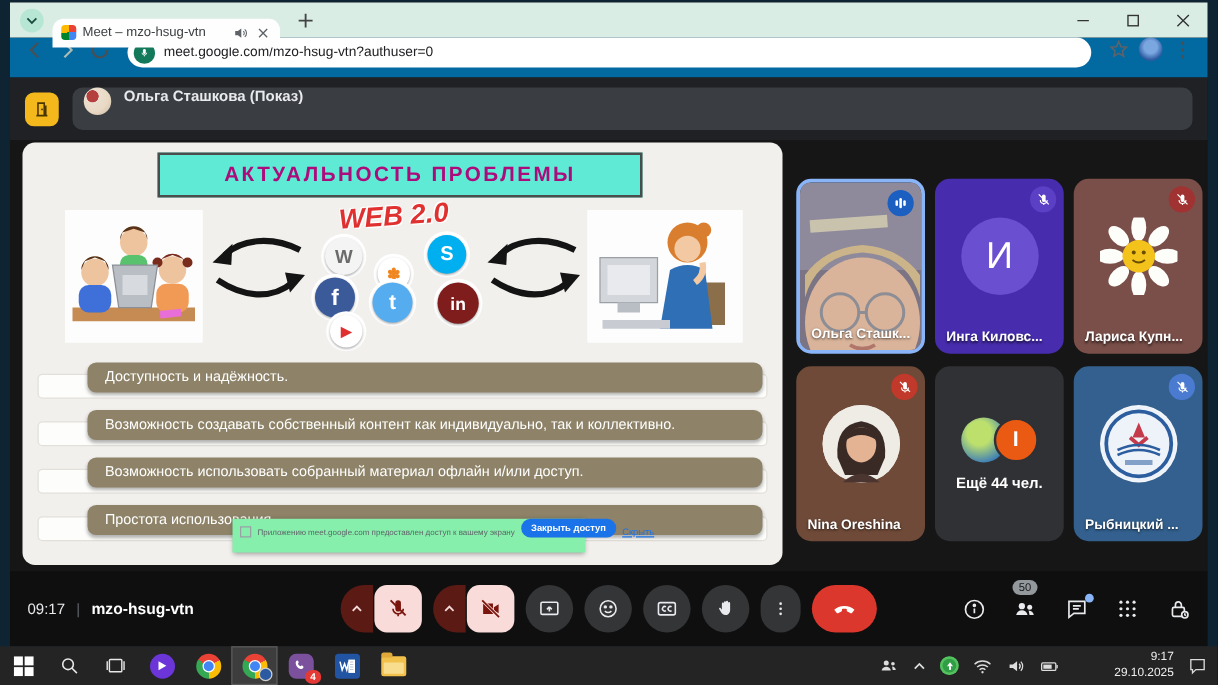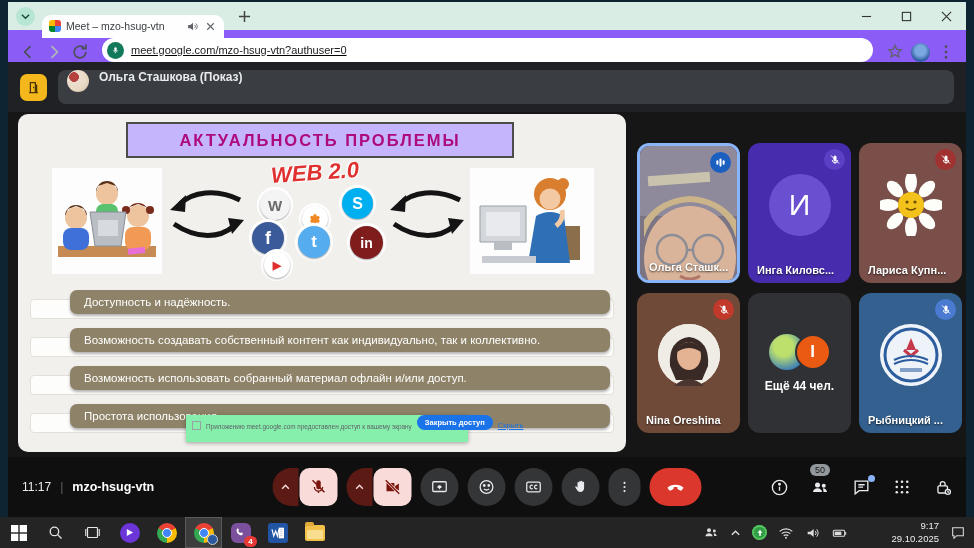--- a/index.html
+++ b/index.html
@@ -15,21 +15,21 @@
               margin-left:8px;font-size:10px;cursor:pointer;}
   .tab{margin-left:7px;margin-top:20px;width:168px;height:23px;background:#fdfefd;
        border-radius:9px 9px 0 0;display:flex;align-items:center;gap:5px;padding:0 7px;}
   .meet-favicon{width:12px;height:12px;border-radius:3px;
       background:conic-gradient(#ea4335 0 90deg,#4285f4 0 180deg,#00832d 0 270deg,#ffba00 0 360deg);}
   .tab-title{flex:1;font-size:10.5px;color:#3c4043;white-space:nowrap;overflow:hidden;}
   .tab-ico{width:13px;height:13px;}
   .newtab{width:24px;height:24px;margin-left:8px;}
   .win-controls{position:absolute;right:0;top:0;height:28px;display:flex;}
   .win-btn{width:40px;height:28px;}
-  .toolbar{height:32px;background:#8b5cf6;display:flex;align-items:flex-end;gap:6px;padding:0 10px;text-decoration:underline;}
+  .toolbar{height:32px;background:#0369a1;display:flex;align-items:flex-start;gap:6px;padding:0 10px;}
   .nav-ico{width:20px;height:20px;}
   .urlbar{flex:1;height:24px;background:#ffffff;border-radius:13px;display:flex;
           align-items:center;gap:7px;padding:0 5px 0 5px;margin:0 6px;}
   .mic-badge{width:17px;height:17px;border-radius:50%;background:#12795b;flex:none;}
   .url-text{font-size:11px;color:#202124;}
   .avatar-chip{width:19px;height:19px;border-radius:50%;
       background:radial-gradient(circle at 50% 40%,#7aa7e0 35%,#2c5aa0 70%);}
 
   
   .meet-header{height:50px;background:#202124;display:flex;align-items:center;gap:11px;padding:0 12px;}
@@ -37,21 +37,21 @@
   .presenter-pill{flex:1;height:34px;background:#3a3d41;border-radius:8px;display:flex;
                   align-items:flex-start;gap:10px;padding:0 9px;}
   .presenter-avatar{width:22px;height:22px;border-radius:50%;flex:none;
       background:radial-gradient(circle at 32% 32%,#b5413f 22%,#ecdfcf 24%,#e8d9c4 60%,#cdb7a0 100%);}
   .presenter-name{color:#e8eaed;font-size:12px;font-weight:bold;}
 
   
   .meet-content{position:relative;height:345px;background:#161616;}
   .slide{position:absolute;left:10px;top:2px;width:608px;height:338px;background:#f2f0ed;
          border-radius:10px;overflow:hidden;}
-  .slide-title{position:absolute;left:108px;top:8px;width:388px;height:36px;background:#c4b5fd;
+  .slide-title{position:absolute;left:108px;top:8px;width:388px;height:36px;background:#5eead4;
          border:2px solid #4c4c4c;box-sizing:border-box;color:#ad0a7c;font-weight:bold;
          font-size:16.5px;letter-spacing:2px;}
   .fig{position:absolute;background:#fff;}
   .fig-kids{left:34px;top:54px;width:110px;height:106px;}
   .fig-web{left:228px;top:48px;width:138px;height:122px;background:transparent;}
   .web-label{position:absolute;left:0;top:-2px;width:138px;text-align:center;color:#e03131;
          font-weight:bold;font-size:22px;font-style:italic;transform:rotate(-4deg);
          text-shadow:1px 1px 0 #fff,-1px -1px 0 #fff;}
   .soc{position:absolute;border-radius:50%;color:#fff;font-weight:bold;
        box-shadow:0 1px 2px rgba(0,0,0,.35), 0 0 0 3px #fff;}
@@ -456,21 +456,21 @@
               <path d="M4 3l16 16" stroke="#fff" stroke-width="2"></path>
             </svg>
         </span>
         <span class="tile-name">Рыбницкий ...</span>
       </div>
     </div>
   </div>
 
   <div class="meet-bottom">
     <div class="bar-left">
-      <span class="bb-clock">11:17</span>
+      <span class="bb-clock">09:17</span>
       <span class="bb-sep">|</span>
       <span class="bb-code">mzo-hsug-vtn</span>
     </div>
 
     <div class="bar-center">
       <div class="split">
         <div class="split-chev c">
           <svg width="10" height="10" viewBox="0 0 12 12">
               <path d="M2 8l4-4 4 4" fill="none" stroke="#f3d9d6" stroke-width="1.8"></path>
             </svg>

